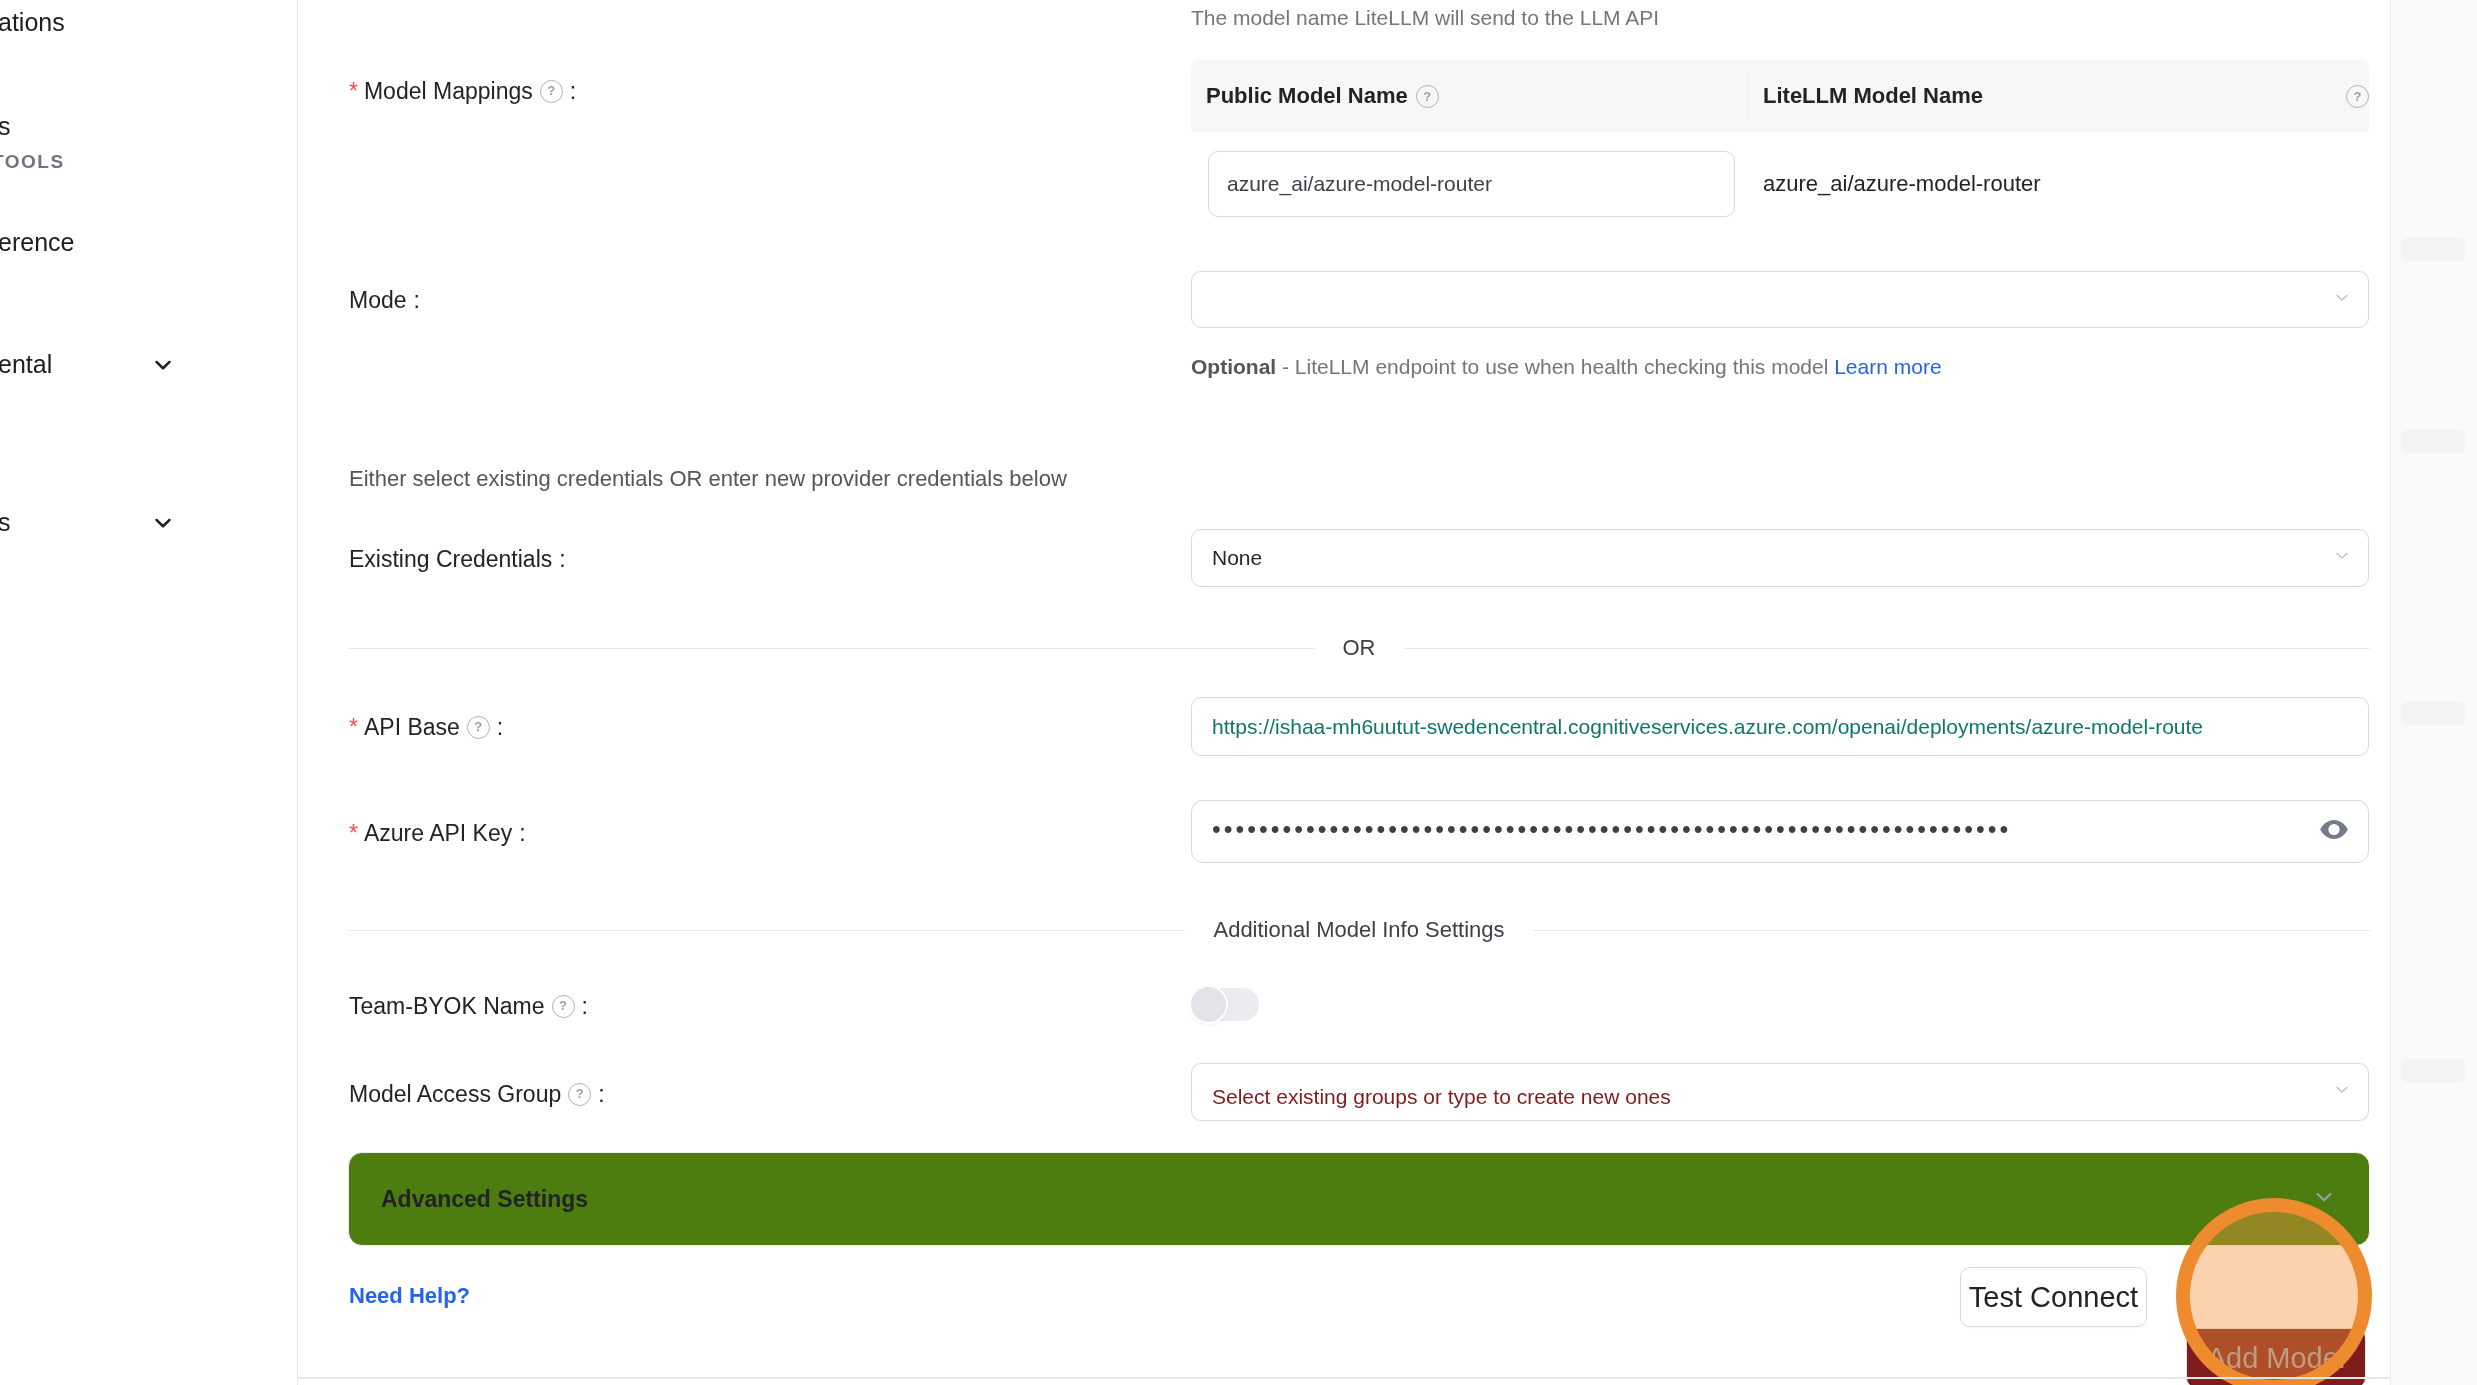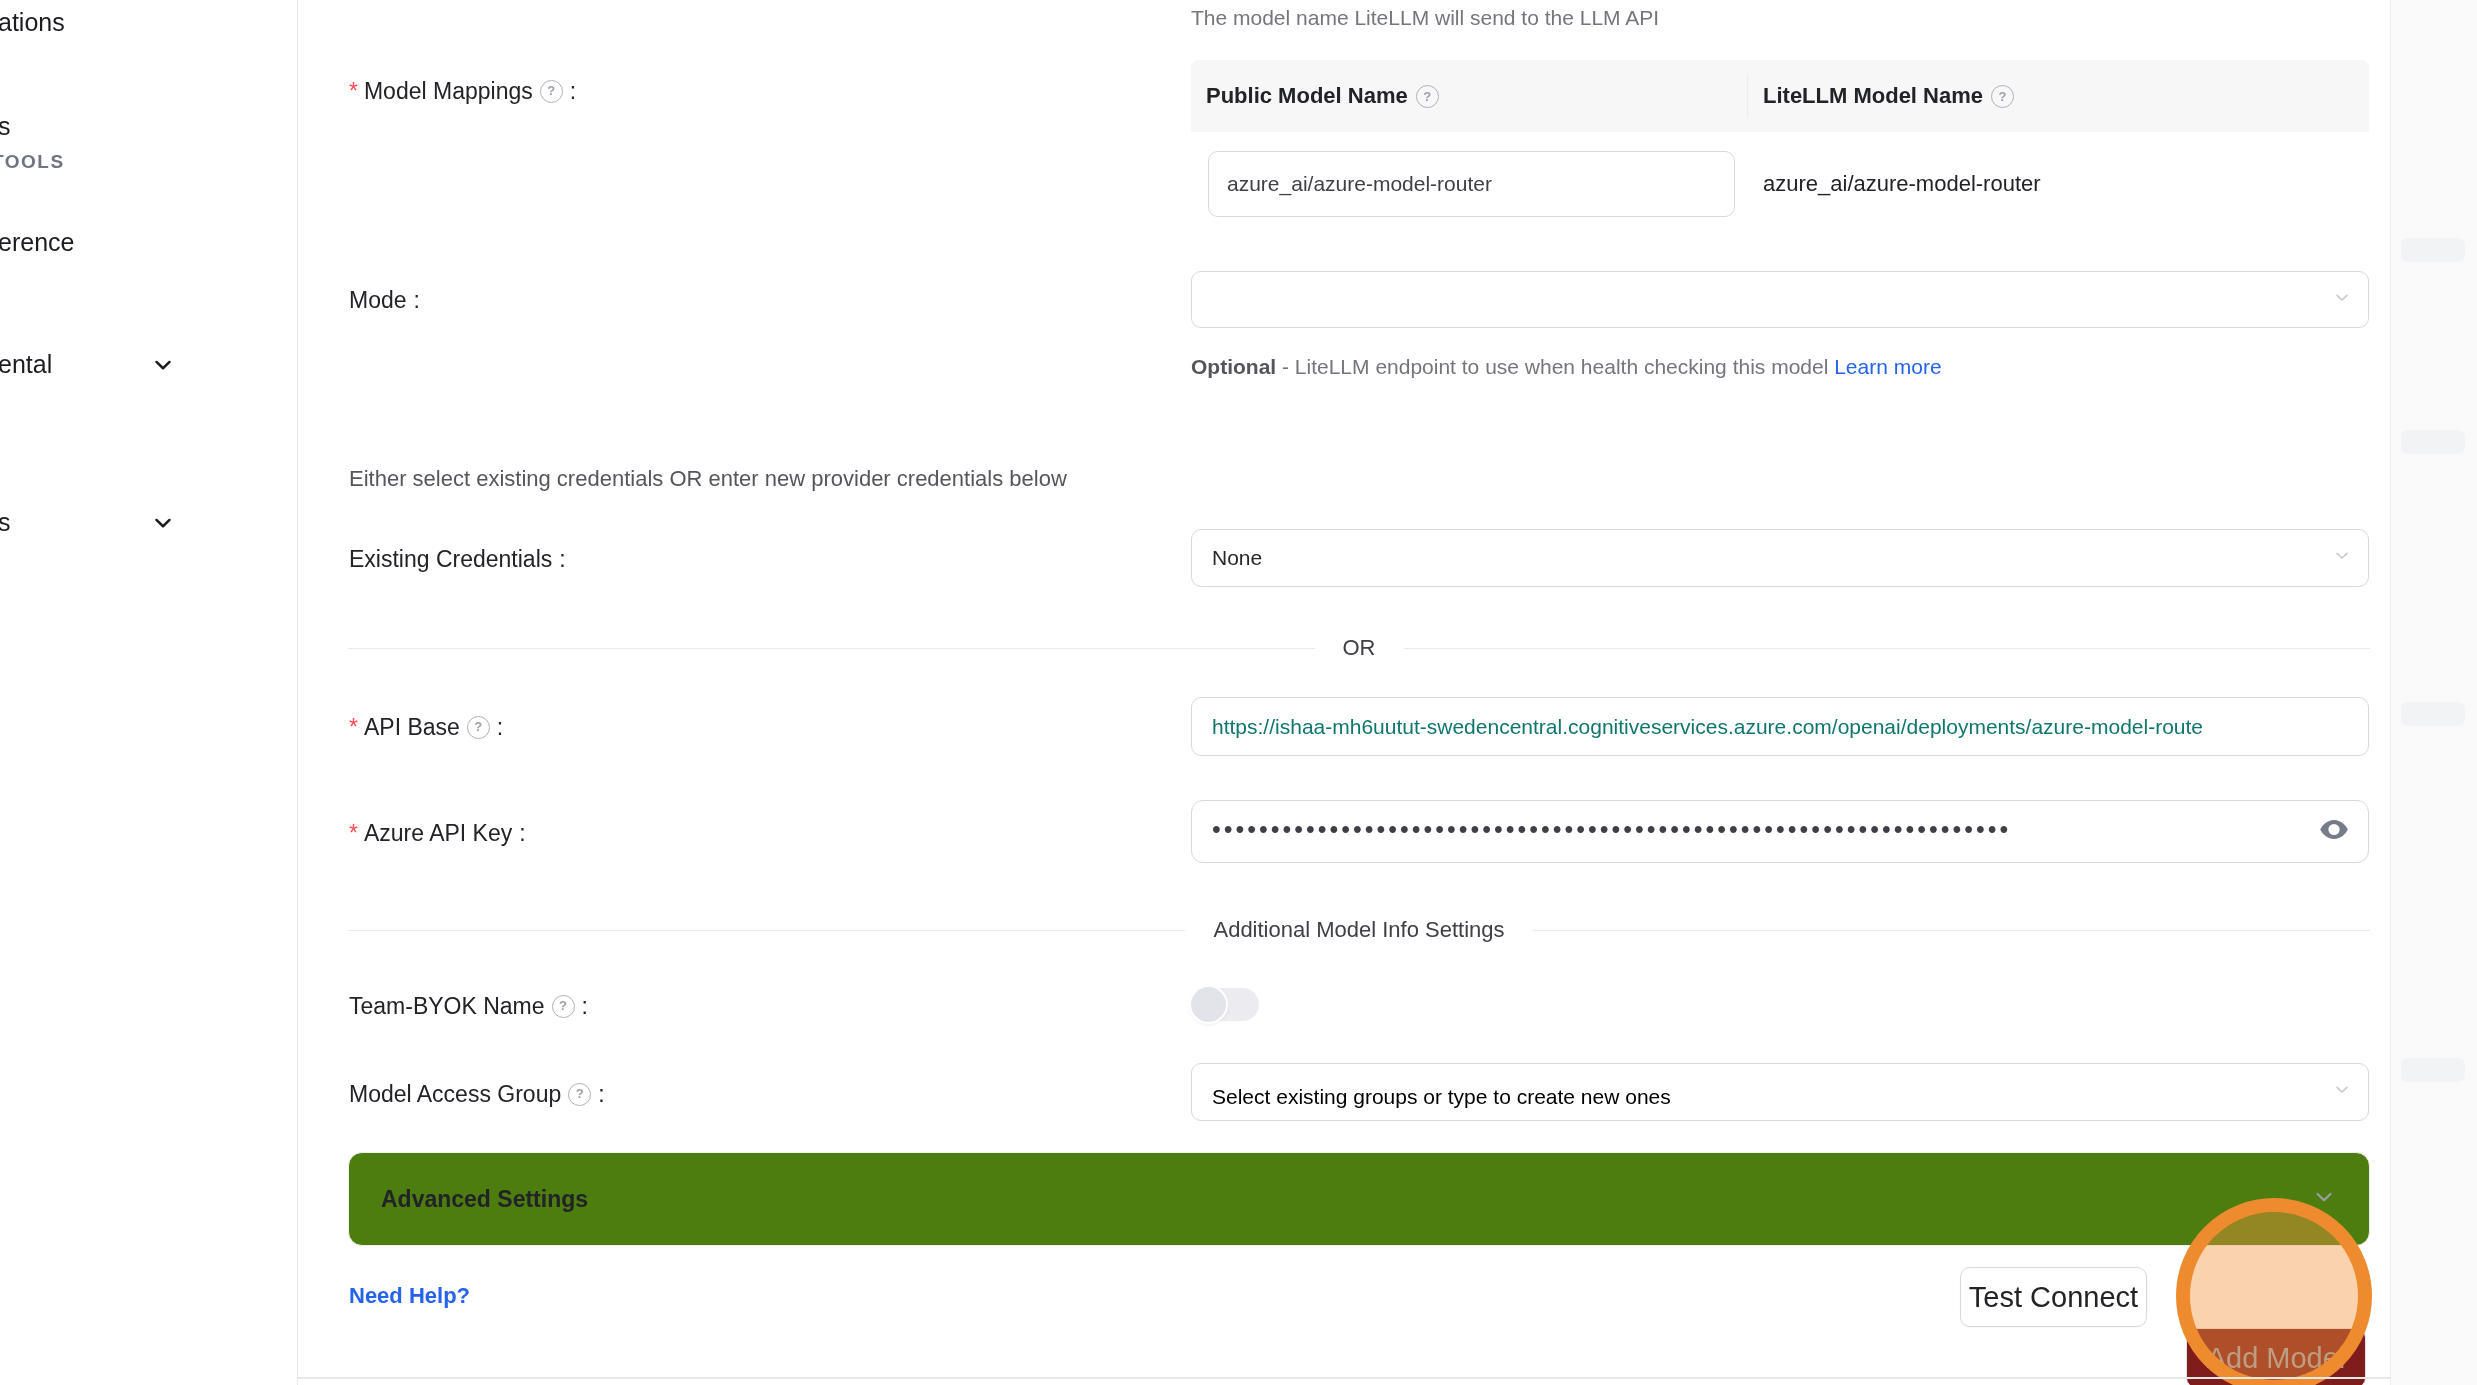--- a/index.html
+++ b/index.html
@@ -16,31 +16,31 @@
   .bg-strip{position:absolute;left:2390px;top:0;width:87px;height:1385px;background:#fafafb;border-left:1px solid #ebecee;}
   .bg-strip .bar{position:absolute;left:10px;width:64px;height:24px;border-radius:6px;background:#f2f3f5;}
 
   
   .lbl{position:absolute;left:349px;display:flex;align-items:center;gap:7px;font-size:23px;color:#222327;line-height:32px;white-space:nowrap;}
   .star{color:#ff4d4f;font-size:23px;margin-right:-1px;}
   .colon{color:#222327;}
   .help{display:inline-flex;align-items:center;justify-content:center;width:21px;height:21px;border:1.5px solid #aeb1b8;border-radius:50%;color:#9running0;color:#9aa0a8;font-size:13px;font-weight:700;cursor:pointer;}
   .ctl{position:absolute;left:1191px;width:1178px;background:#fff;border:1px solid #d9d9d9;border-radius:10px;display:flex;align-items:center;padding:0 20px;box-sizing:border-box;font-size:21px;color:#27272a;}
   .ctl .chev{position:absolute;right:16px;top:50%;transform:translateY(-50%);}
-  .placeholder{color:#000000;margin-top:10px;}
+  .placeholder{color:#7f1d1d;margin-top:10px;}
   .divider{position:absolute;left:348px;width:2022px;display:flex;align-items:center;font-size:22px;color:#3f4046;}
   .divider .line{flex:1;height:1px;background:#e9e9eb;}
   .divider .dtext{padding:0 28px;white-space:nowrap;font-weight:500;}
 
   
   .mm-table{position:absolute;left:1191px;top:60px;width:1178px;}
   .mm-head{display:flex;background:#f7f7f8;border-radius:8px 8px 0 0;height:72px;align-items:center;}
   .mm-hcell{display:flex;align-items:center;gap:8px;font-size:22px;font-weight:700;color:#222327;padding-left:15px;box-sizing:border-box;}
   .mm-hcell.c1{width:557px;border-right:1px solid #ececee;height:44px;}
-  .mm-hcell.c2{flex:1;}
+  .mm-hcell.c2{flex:1;justify-content:space-between;}
   .mm-row{display:flex;align-items:center;height:104px;}
   .mm-input{margin-left:17px;width:527px;height:66px;border:1px solid #d9d9d9;border-radius:10px;display:flex;align-items:center;padding:0 18px;box-sizing:border-box;font-size:21px;color:#3f3f46;background:#fff;}
   .mm-val{margin-left:28px;font-size:22px;color:#222327;}
 
   .helper{position:absolute;font-size:21px;color:#74757d;line-height:40px;}
   .blue{color:#2563eb;cursor:pointer;}
   .bold-opt{font-weight:700;color:#55565c;}
 
   
   .dots{overflow:hidden;white-space:nowrap;max-width:1060px;font-size:25px;letter-spacing:3px;color:#3f3f46;transform:translateY(-2px);}

